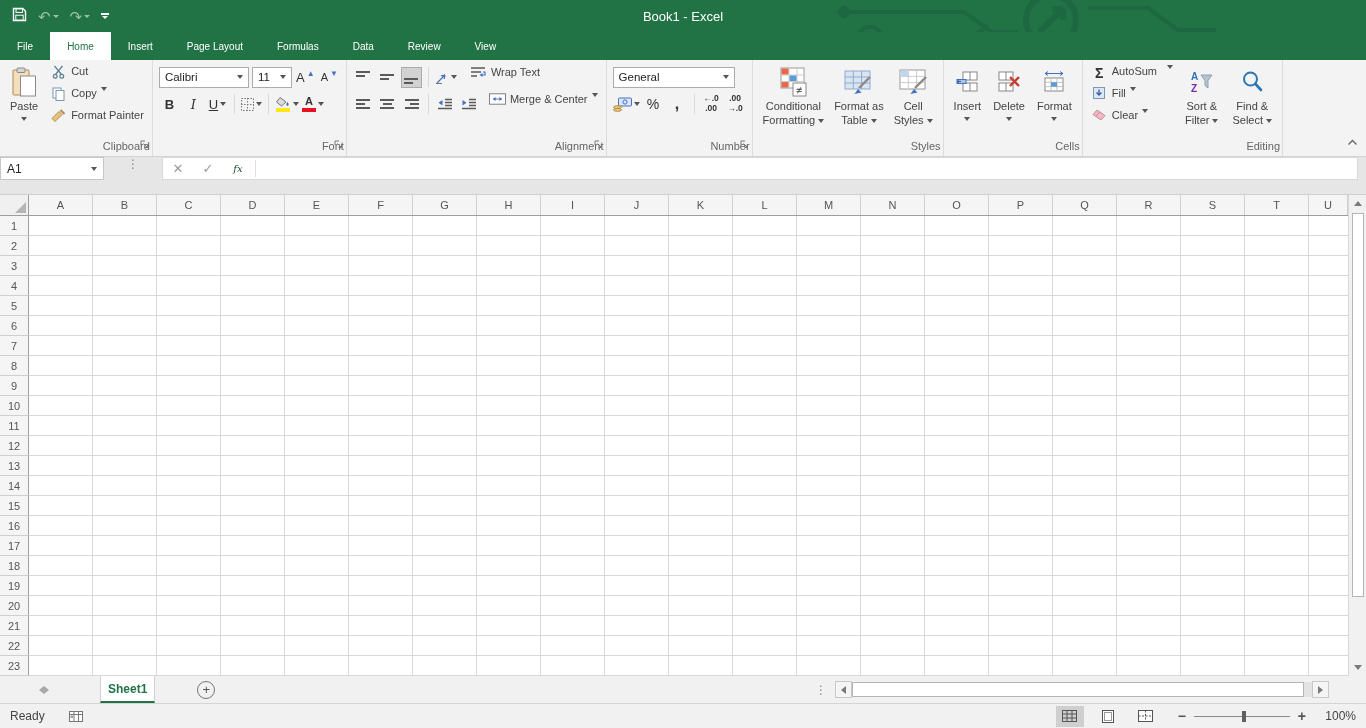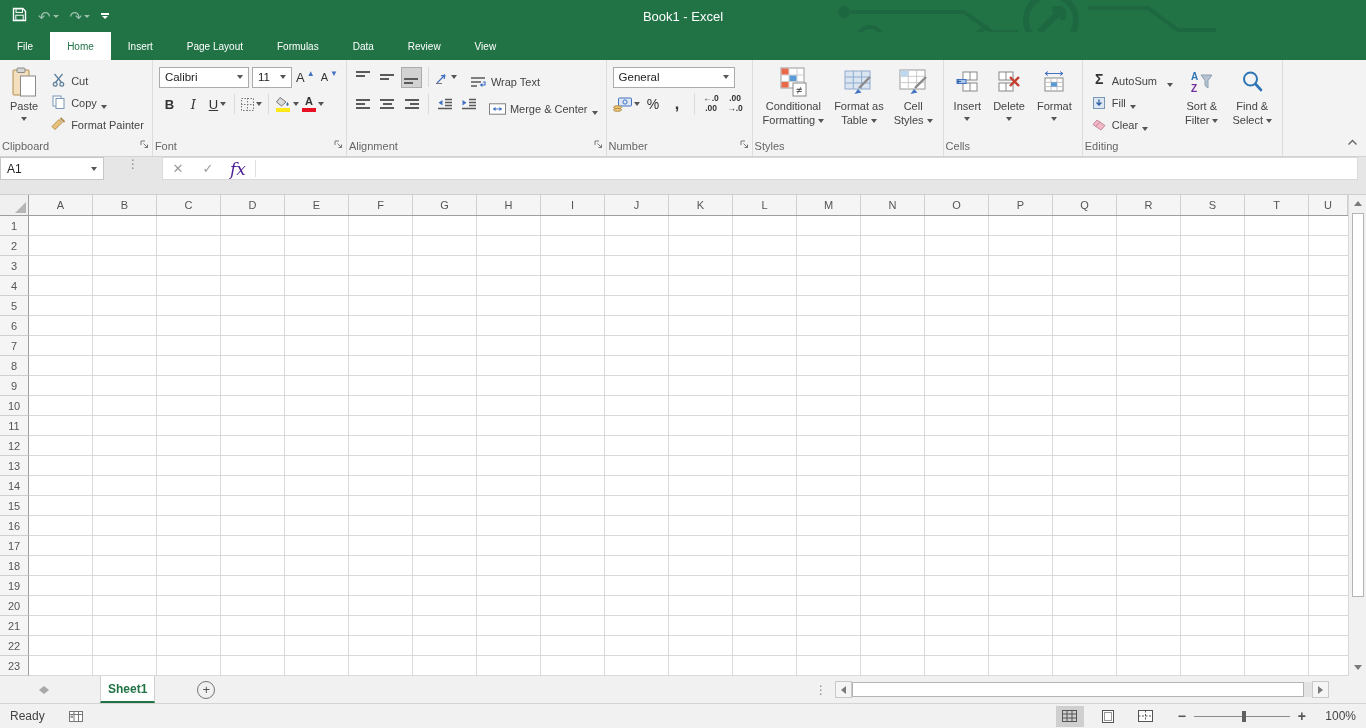--- a/index.html
+++ b/index.html
@@ -28,27 +28,27 @@
   .tabrow { height:28px; background:#217346; display:flex; align-items:stretch; position:relative; z-index:2; }
   #ribbon-tabs { display:flex; align-items:stretch; }
   .rtab { padding:0 17px; display:flex; align-items:center; font-size:10px; color:#fff; cursor:default; }
   .rtab.active { background:#fff; color:#217346; }
   .tellme { display:flex; align-items:center; gap:7px; padding:0 14px; color:#fff; font-size:13px; }
 
   
   .ribbon { height:97px; background:#f3f3f3; border-bottom:1px solid #d2d2d2; display:flex; position:relative; }
   .group { border-right:1px solid #dcdcdc; display:flex; flex-direction:column; position:relative; padding:2px 2px 0; }
   .gbody { flex:1; display:flex; align-items:flex-start; padding:3px 4px 0; gap:6px; }
-  .glabel { height:18px; line-height:16px; font-size:11px; color:#666; text-align:left; }
+  .glabel { height:18px; line-height:16px; font-size:11px; color:#666; text-align:right; }
   .launcher { position:absolute; right:3px; bottom:3px; }
   .caret { display:inline-block; width:0; height:0; border-left:3px solid transparent; border-right:3px solid transparent; border-top:4px solid #555; }
   .bb { display:flex; flex-direction:column; align-items:center; font-size:11px; color:#444; line-height:1.25; padding:1px 4px; text-align:center; }
   .bb .bicon { height:32px; display:flex; align-items:center; justify-content:center; margin-bottom:2px; }
   .l2 { display:flex; align-items:center; gap:3px; }
-  .sr { display:flex; align-items:flex-end; gap:4px; height:22px; font-size:11px; color:#444; padding:0 2px; white-space:nowrap; }
+  .sr { display:flex; align-items:flex-start; gap:4px; height:22px; font-size:11px; color:#444; padding:0 2px; white-space:nowrap; }
   .sr .sicon { width:17px; display:flex; justify-content:center; }
   .col { display:flex; flex-direction:column; }
   .rowline { display:flex; align-items:center; gap:3px; height:24px; }
   .sel { background:#fff; border:1px solid #ababab; height:21px; display:flex; align-items:center; justify-content:space-between; font-size:11.5px; color:#222; padding:0 5px; }
   .vsep { width:1px; background:#d9d9d9; height:20px; margin:0 3px; }
   .tbtn { min-width:21px; height:21px; display:flex; align-items:center; justify-content:center; gap:2px; color:#333; }
   .tbtn.on { background:#d2d2d2; border:1px solid #ababab; }
   .fsty { font-size:13px; }
   .bars { display:flex; flex-direction:column; width:15px; height:13px; gap:2px; }
   .bars i { display:block; height:2px; background:#5a5a5a; }
@@ -56,21 +56,21 @@
   .ubar .cbar { height:4px; margin-top:1px; width:14px; }
   .dec2 { display:flex; flex-direction:column; font-size:8.5px; line-height:1.15; color:#333; align-items:center; font-weight:bold; }
   .chevron-collapse { position:absolute; right:8px; bottom:6px; }
 
   
   .frow { height:38px; background:#e6e6e6; display:flex; align-items:flex-start; padding:0 8px 0 0; border-bottom:1px solid #cfcfcf; gap:19px; }
   .nbox { width:104px; height:23px; background:#fff; border:1px solid #c6c6c6; display:flex; align-items:center; justify-content:space-between; padding:0 6px; font-size:12px; color:#222; }
   .fdots { color:#8a8a8a; font-size:12px; padding:0 4px; letter-spacing:0; }
   .fstrip { flex:1; height:23px; background:#fff; border:1px solid #d9d9d9; display:flex; align-items:center; }
   .fbtn { width:30px; text-align:center; color:#9a9a9a; font-size:13px; }
-  .fbtn.fx { color:#4c1d95; font-family:"DejaVu Serif",serif; font-style:italic; font-size:17px; }
+  .fbtn.fx { color:#14532d; font-family:"DejaVu Serif",serif; font-style:italic; font-size:10px; }
   .fdiv { width:1px; height:17px; background:#e0e0e0; margin:0 2px; }
   .finput { flex:1; height:100%; }
 
   
   .sheet-wrap { display:flex; }
   .sheet-main { flex:1; }
   .chead { height:21px; display:flex; background:#f5f5f5; border-bottom:1px solid #9e9e9e; }
   .corner { width:29px; position:relative; background:#f0f0f0; border-right:1px solid #9e9e9e; }
   .corner .tri { position:absolute; right:2px; bottom:2px; width:0; height:0; border-left:11px solid transparent; border-bottom:11px solid #b5b5b5; }
   .ch { border-right:1px solid #cfcfcf; font-size:11px; color:#555; display:flex; align-items:center; justify-content:center; }

